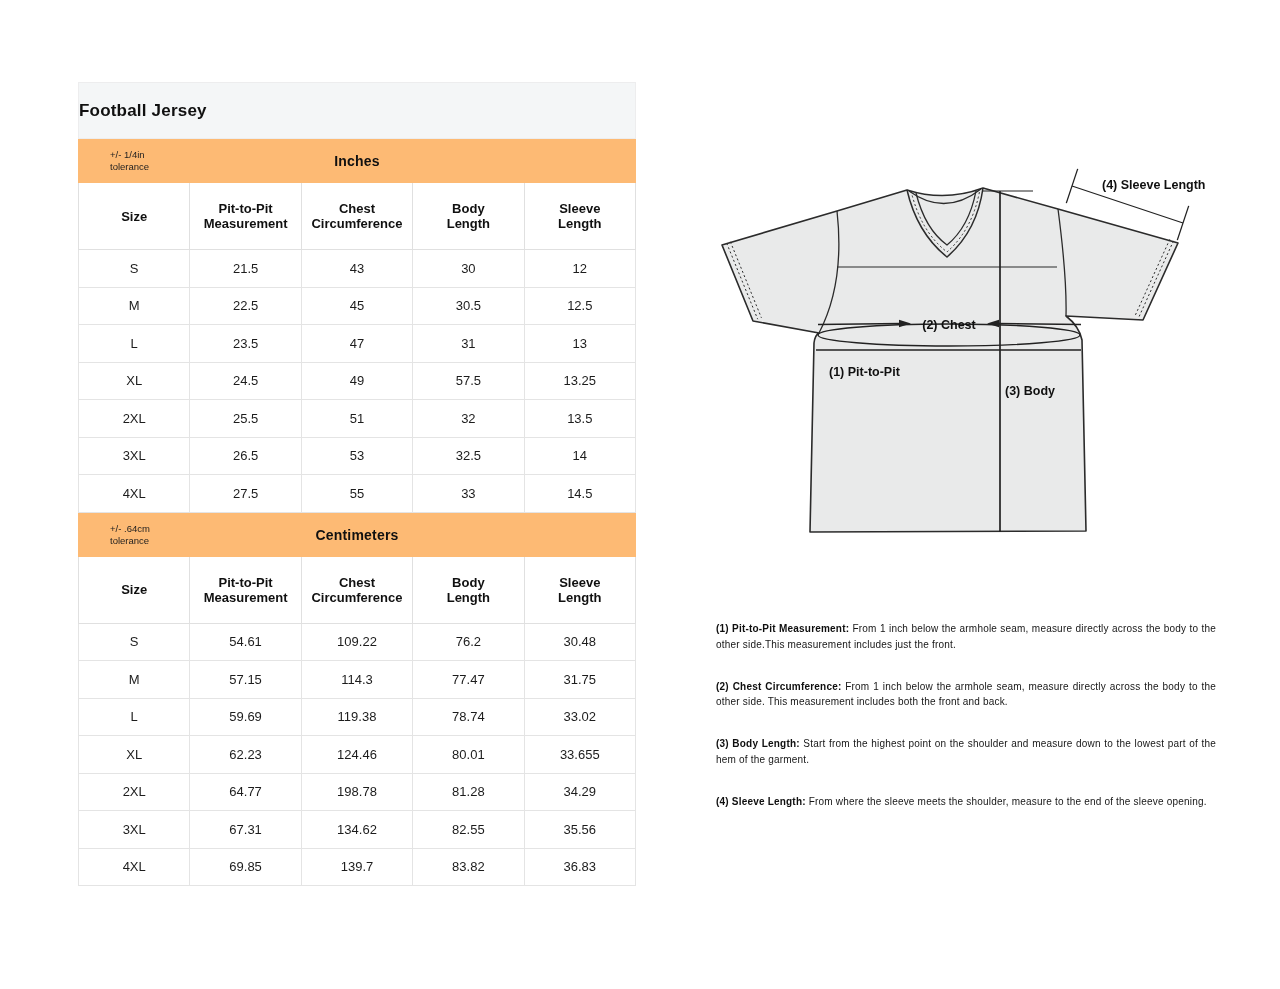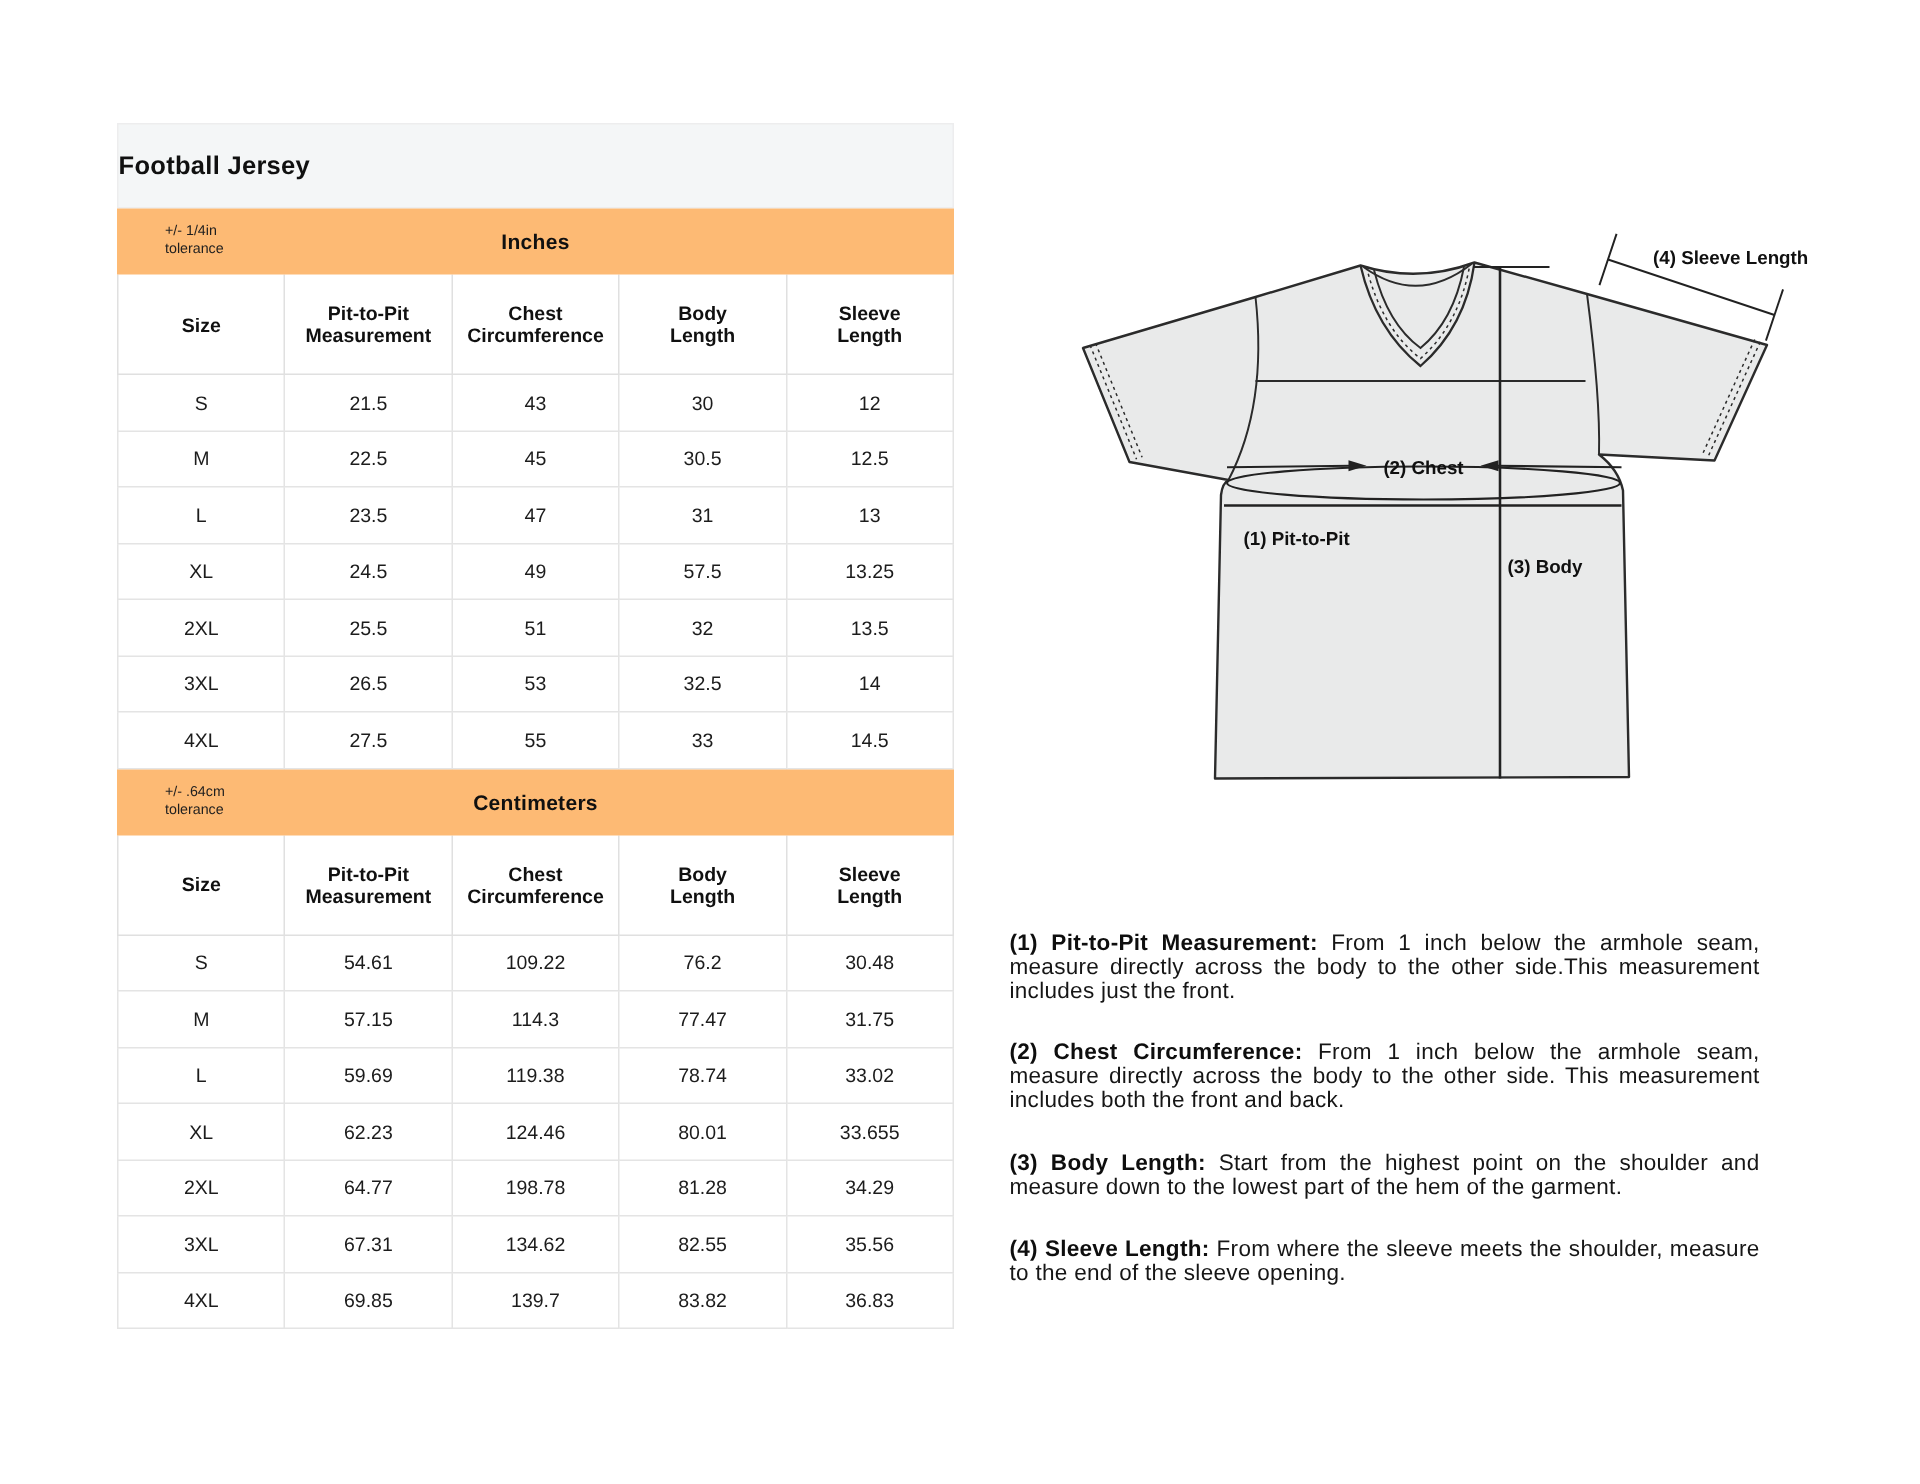--- a/index.html
+++ b/index.html
@@ -31,30 +31,30 @@
     height:66px; font-size:13px; font-weight:bold; color:#101010;
     text-align:center; vertical-align:middle; white-space:pre-line;
     border:1px solid #e0e0e0; border-top:none; background:#ffffff; padding:0;
   }
   table.size-table td {
     height:36.5px; font-size:13px; color:#1c1c1c; text-align:center; vertical-align:middle;
     border:1px solid #e4e4e4; background:#ffffff; padding:0;
   }
 
   
-  .jersey-diagram { position:absolute; left:695px; top:120px; width:520px; height:430px; }
+  .jersey-diagram { position:absolute; left:695px; top:133px; width:520px; height:430px; }
   .jersey-diagram svg { display:block; width:520px; height:430px; }
   .diagram-label {
     font-family:"Liberation Sans", sans-serif; font-size:12.5px; font-weight:bold; fill:#101010;
   }
 
   
   .measure-notes {
-    position:absolute; left:673px; top:621px; width:500px;
-    font-size:15px; line-height:15.8px; letter-spacing:.2px; color:#161616;
+    position:absolute; left:716px; top:621px; width:500px;
+    font-size:10px; line-height:15.8px; letter-spacing:.2px; color:#161616;
     text-align:justify;
   }
   .measure-notes p { margin:0 0 26px 0; }
   .measure-notes b { font-weight:bold; color:#0e0e0e; }
 </style>
 </head>
 <body>
 
 <div class="sheet">
 

